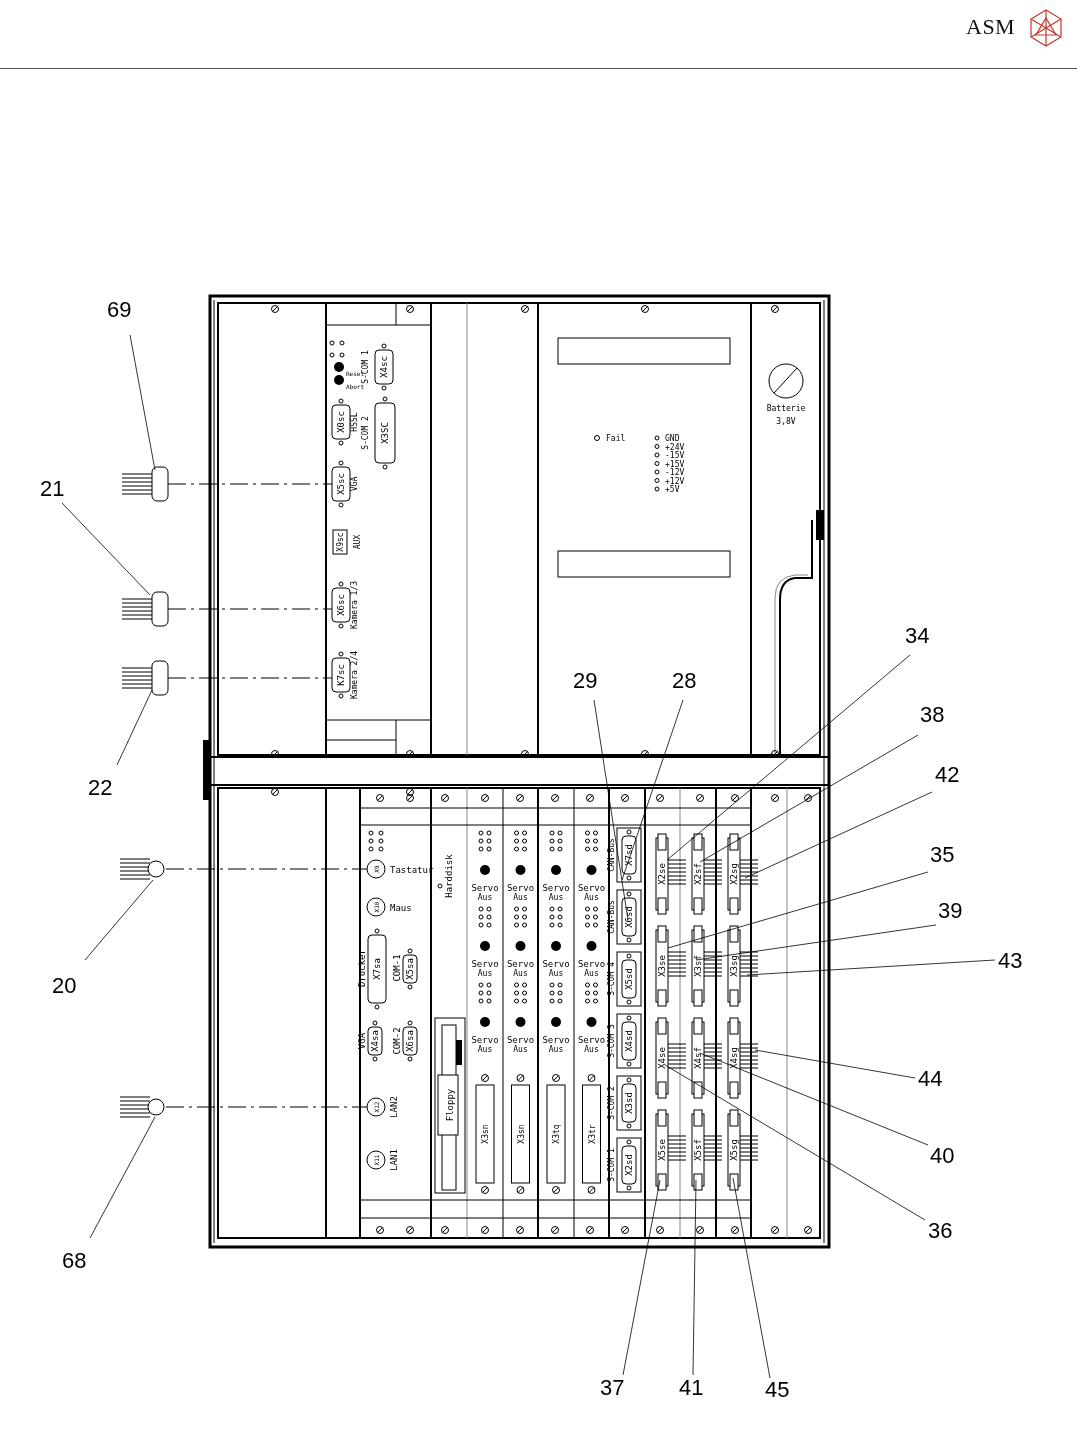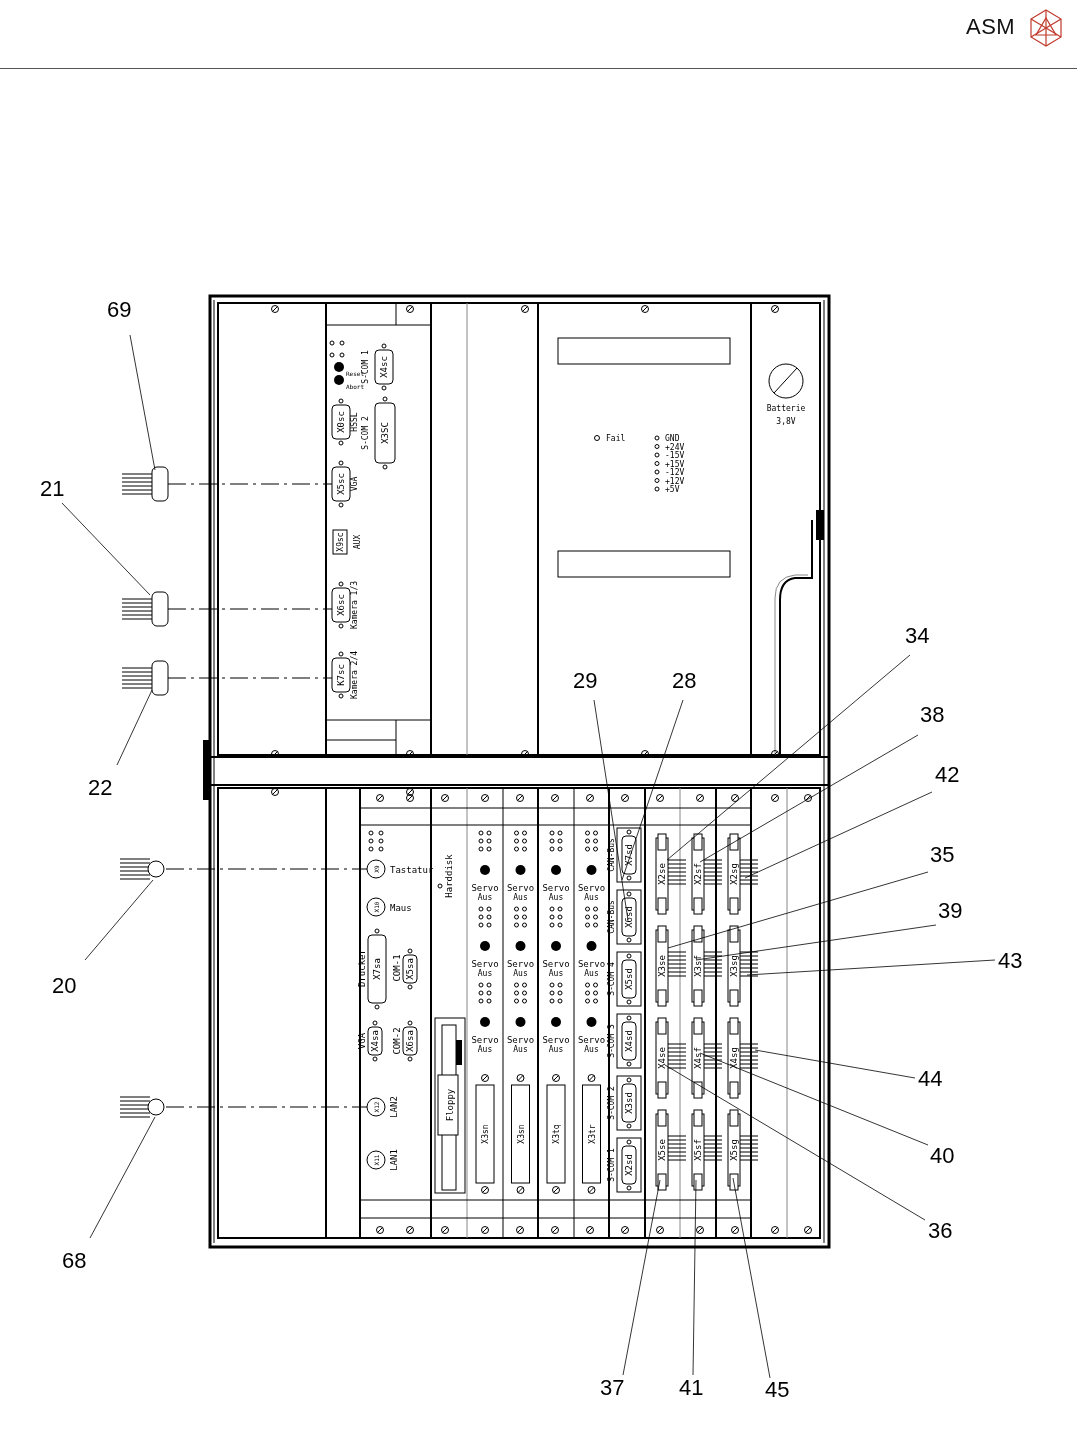--- a/index.html
+++ b/index.html
@@ -1,18 +1,18 @@
 <!DOCTYPE html>
 <html><head>
 <meta charset="utf-8">
 <style>
   html,body{margin:0;padding:0;background:#fff;}
   body{width:1077px;height:1449px;position:relative;overflow:hidden;font-family:"DejaVu Sans",sans-serif;}
   #header{position:absolute;left:0;top:0;width:1077px;height:70px;}
-  #logo-text{position:absolute;left:966px;top:14px;font-family:Liberation Sans, sans-serif;font-size:22px;color:#111;letter-spacing:0.5px;}
+  #logo-text{position:absolute;left:966px;top:14px;font-family:Liberation Serif, serif;font-size:22px;color:#111;letter-spacing:0.5px;}
   #logo-icon{position:absolute;left:1028px;top:8px;}
   #header-rule{position:absolute;left:0;top:68px;width:1077px;height:1px;background:#555;}
   #diagram{position:absolute;left:0;top:0;}
   .callout{font-family:"Liberation Sans",sans-serif;font-size:22px;fill:#000;}
   .t{font-family:"DejaVu Sans Mono",monospace;fill:#000;}
 </style>
 </head>
 <body>
 
 <div id="header">

